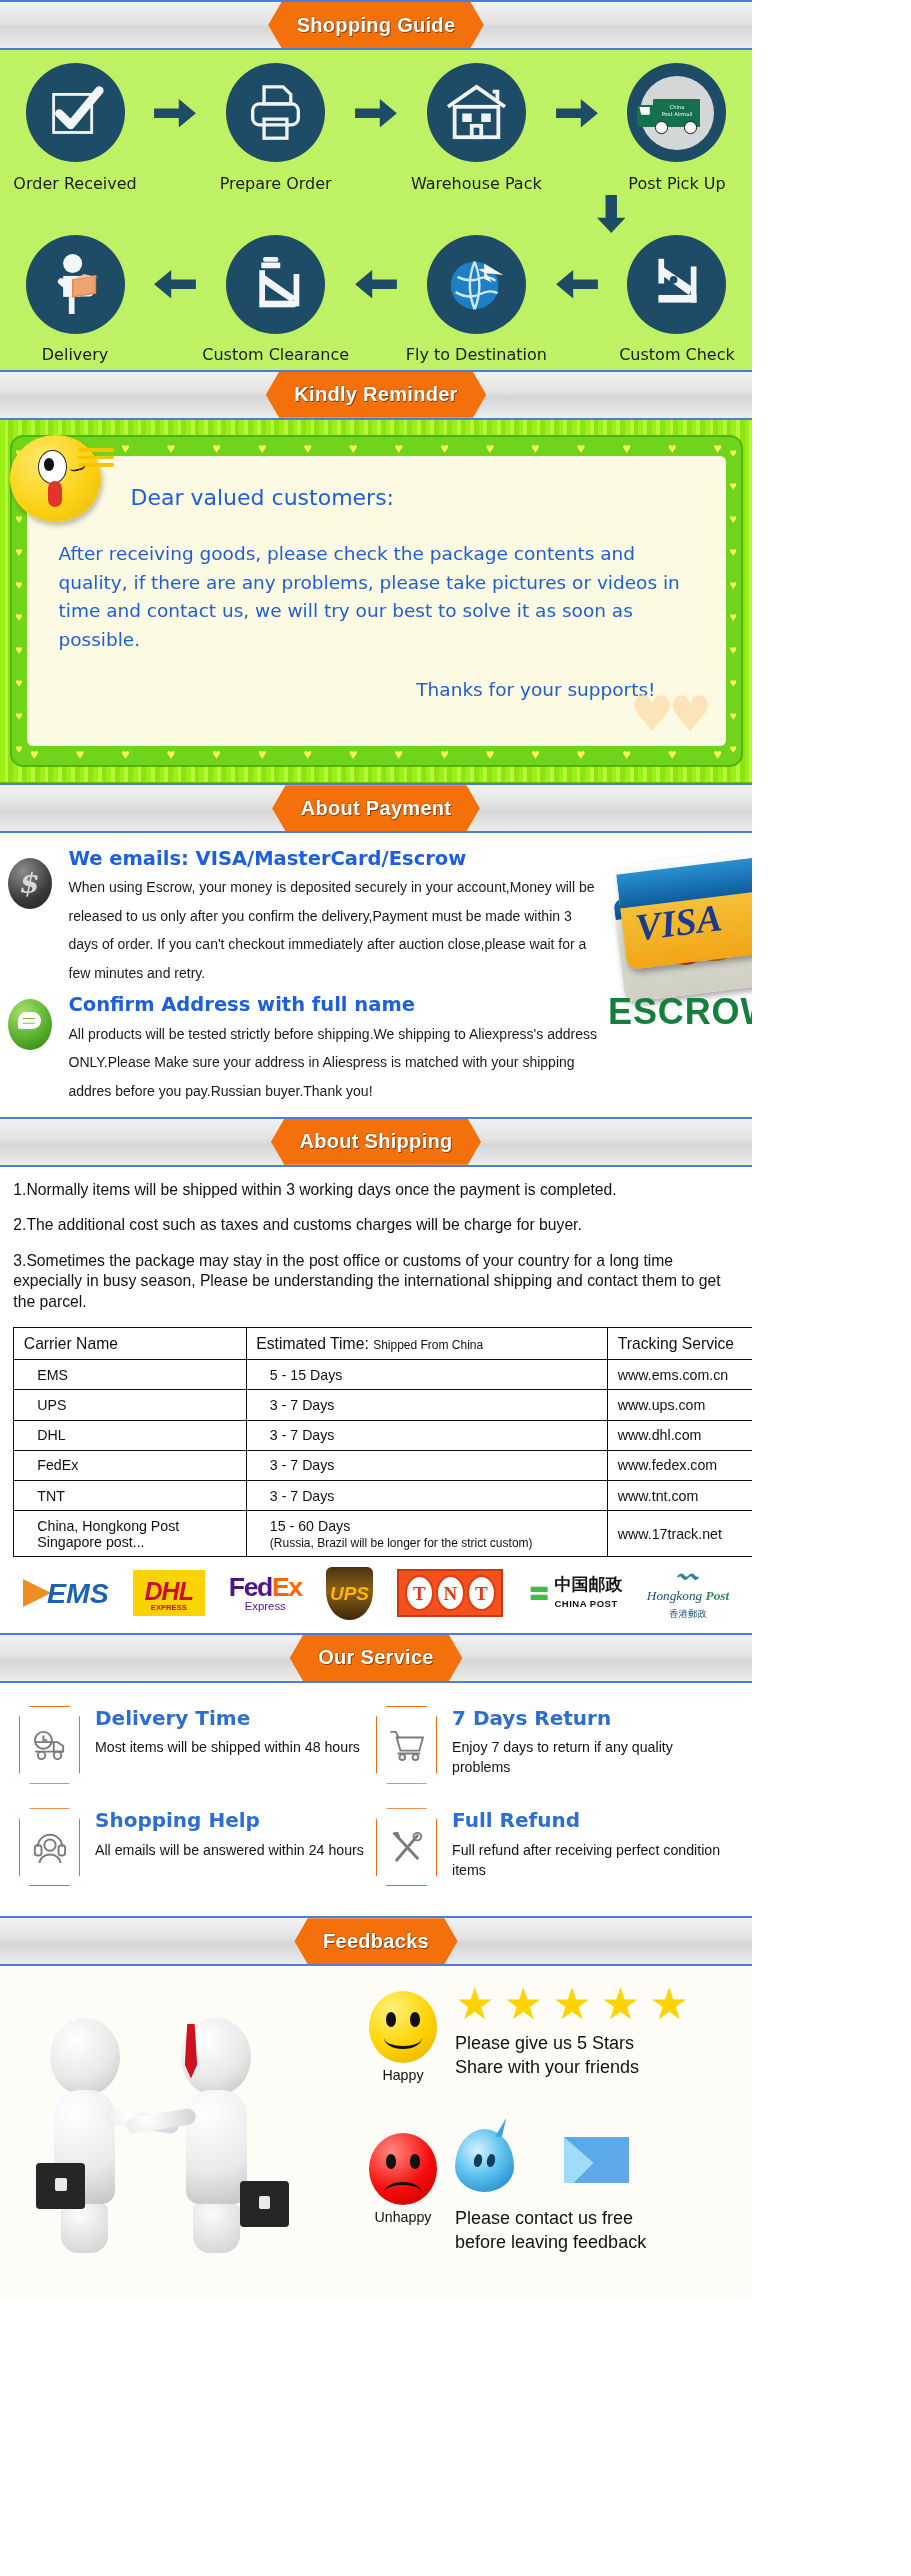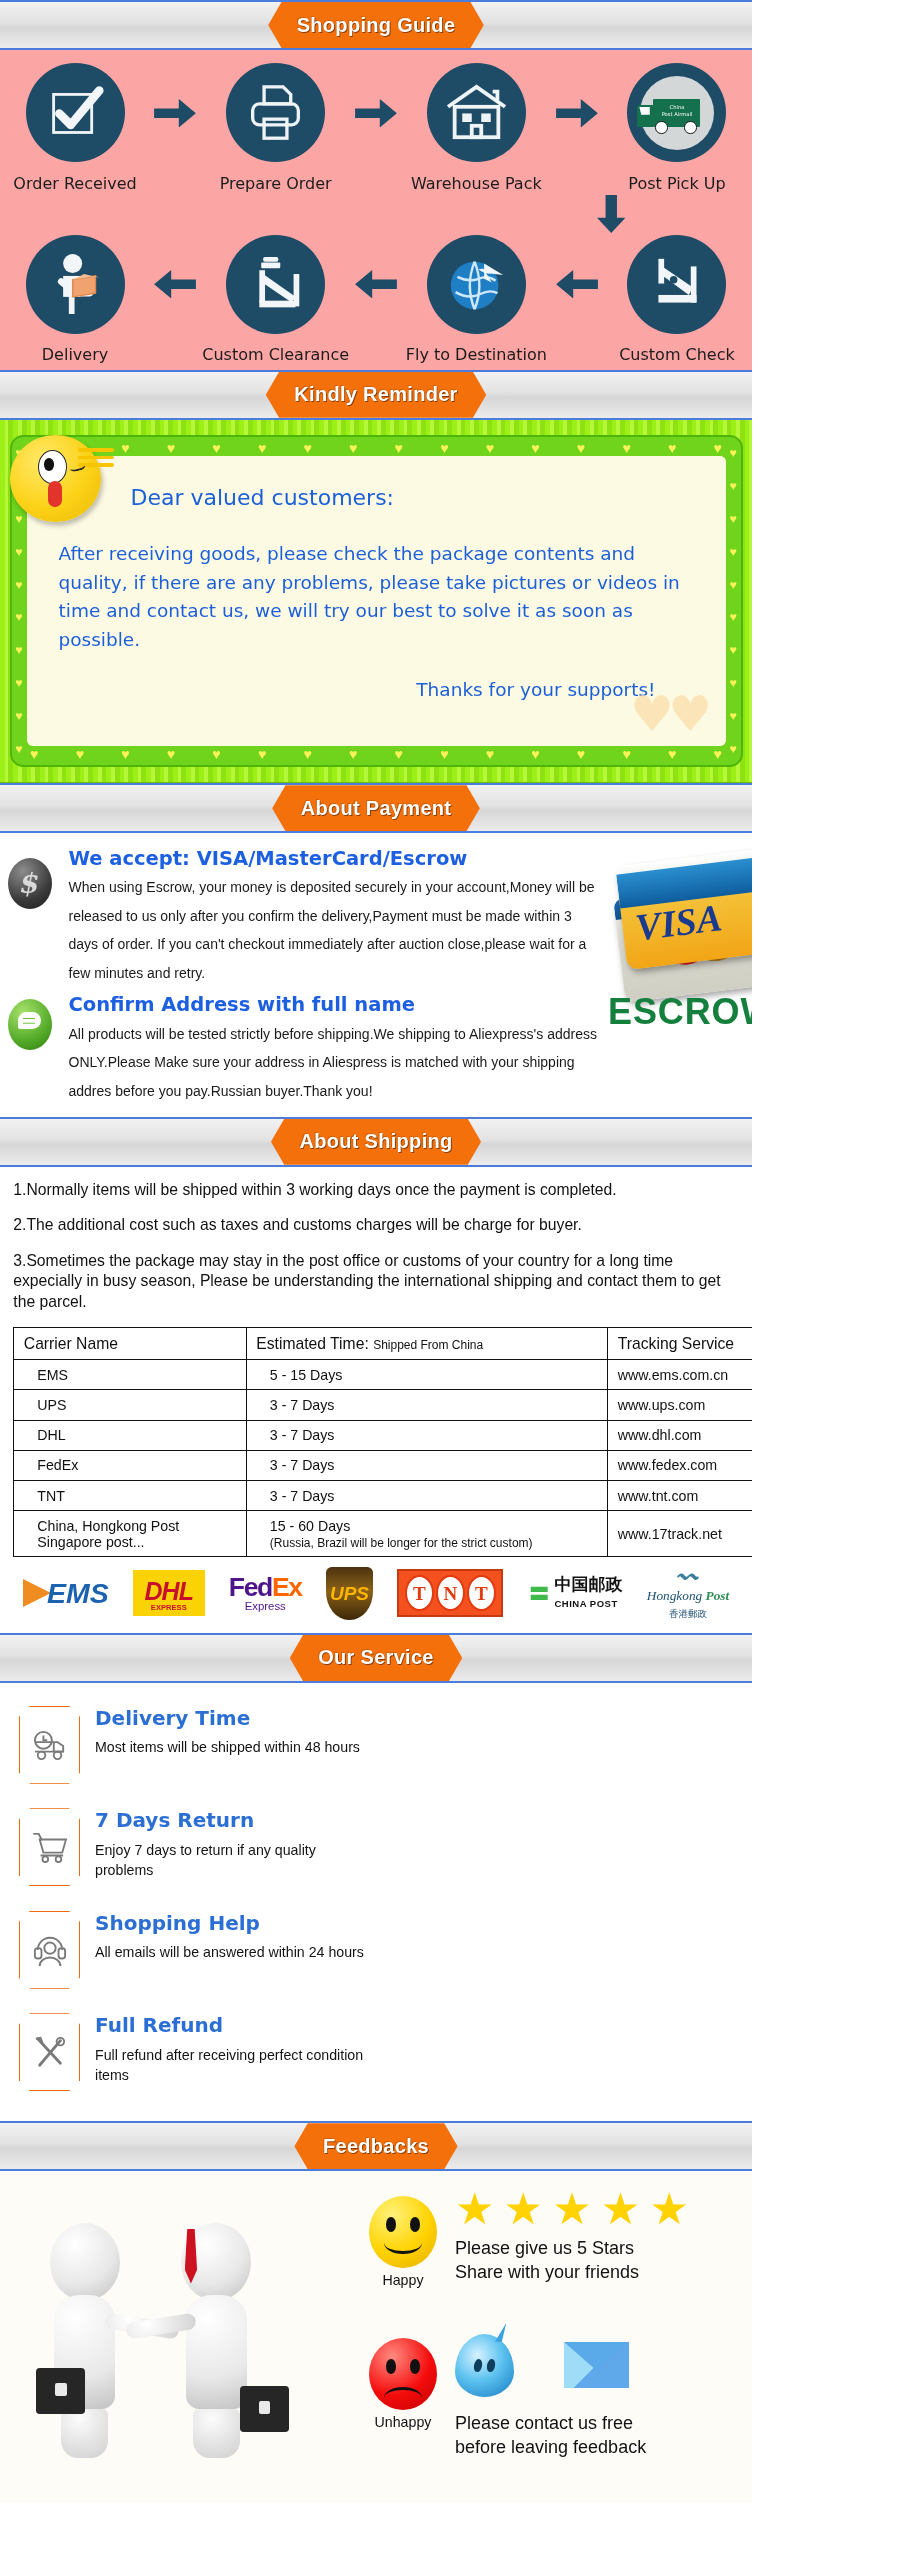--- a/index.html
+++ b/index.html
@@ -17,21 +17,21 @@
     position:relative;z-index:2;
     background:#f4700a;color:#fff;
     font-weight:bold;font-size:20px;letter-spacing:0.3px;
     padding:6.6px 28.5px;line-height:1.15;
     height:46px;box-sizing:border-box;display:flex;align-items:center;
     clip-path:polygon(13.3px 0,calc(100% - 13.3px) 0,100% 50%,calc(100% - 13.3px) 100%,13.3px 100%,0 50%);
     text-shadow:0.9px 0.9px 0 rgba(0,0,0,.45), -0.9px -0.9px 0 rgba(0,0,0,.15);
   }
 
   
-  .guide{background:#fca5a5;padding:13.3px 0 5.7px;}
+  .guide{background:#bef264;padding:13.3px 0 5.7px;}
   .guide-row{display:flex;align-items:flex-start;justify-content:center;}
   .step{width:163px;text-align:center;}
   .step .circle{
     width:99px;height:99px;border-radius:50%;background:#1e4b66;
     margin:0 auto;display:flex;align-items:center;justify-content:center;position:relative;
   }
   .step .lbl{margin-top:11.4px;font-size:16px;color:#1c1c1c;font-family:"DejaVu Sans",sans-serif;}
   .arrow-h{width:55px;height:99px;display:flex;align-items:center;justify-content:center;}
   .arrow-h svg{display:block;}
   .arrow-down-wrap{height:42px;display:flex;align-items:center;justify-content:flex-end;padding-right:127px;}
@@ -133,21 +133,21 @@
   .lg-cp .mark{font:bold 23px/21px "DejaVu Sans",sans-serif;color:#3fbb4b;}
   .lg-cp .cn{font:bold 17px/17px "DejaVu Sans",sans-serif;color:#111;}
   .lg-cp .en{font:bold 9.5px/10.4px "Liberation Sans",sans-serif;color:#111;letter-spacing:0.5px;}
   .lg-hk{text-align:center;}
   .lg-hk .bird{font-size:21px;color:#3b7f9e;line-height:17px;}
   .lg-hk .t1{font:italic 13.3px/14.2px "Liberation Serif",serif;color:#1c4f73;}
   .lg-hk .t1 b{color:#2e8b57;}
   .lg-hk .t2{font:normal 9.5px/11.4px "DejaVu Sans",sans-serif;color:#1c4f73;}
 
   
-  .svc{display:flex;flex-wrap:wrap;padding:13.3px 19px 15px;flex-direction:column;}
+  .svc{display:flex;flex-wrap:wrap;padding:13.3px 19px 15px;}
   .svc-item{width:50%;display:flex;align-items:flex-start;padding:9.5px 0 15px;box-sizing:border-box;}
   .badge{
     width:59px;height:76px;flex:none;border:1.9px solid #ec6b10;margin-right:15px;
     clip-path:polygon(18% 0,82% 0,100% 14%,100% 86%,82% 100%,18% 100%,0 86%,0 14%);
     display:flex;align-items:center;justify-content:center;color:#6f6f6f;
   }
   .svc-h{color:#2b6fd4;font-size:20px;margin:0 0 7.6px;font-family:"DejaVu Sans",sans-serif;}
   .svc-p{font-size:14.2px;line-height:20px;color:#141414;margin:0;}
 
   
@@ -439,21 +439,21 @@
   </div>
 
   <div class="sec-head">
     <div class="tag">About Payment</div>
   </div>
 
   <div class="pay">
     <div class="pay-left">
       <div class="bullet dollar">$</div>
       <div class="bullet chat"></div>
-      <h3 class="pay-h">We accept: VISA/MasterCard/Escrow</h3>
+      <h3 class="pay-h">We emails: VISA/MasterCard/Escrow</h3>
       <p class="pay-p">When using Escrow, your money is deposited securely in your account,Money will be released to us only after you confirm the delivery,Payment must be made within 3 days of  order. If you can't checkout immediately after auction close,please wait for a few minutes and retry.</p>
       <h3 class="pay-h second">Confirm Address with full name</h3>
       <p class="pay-p">All products will be tested strictly before shipping.We shipping to Aliexpress's address ONLY.Please Make sure your address in Aliespress is matched with your shipping addres before you pay.Russian buyer.Thank you!</p>
     </div>
     <div class="pay-right">
       <div class="card-stack">
         <div class="cc mc">
           <div class="band2"></div>
           <div class="circ c1"></div>
           <div class="circ c2"></div>

